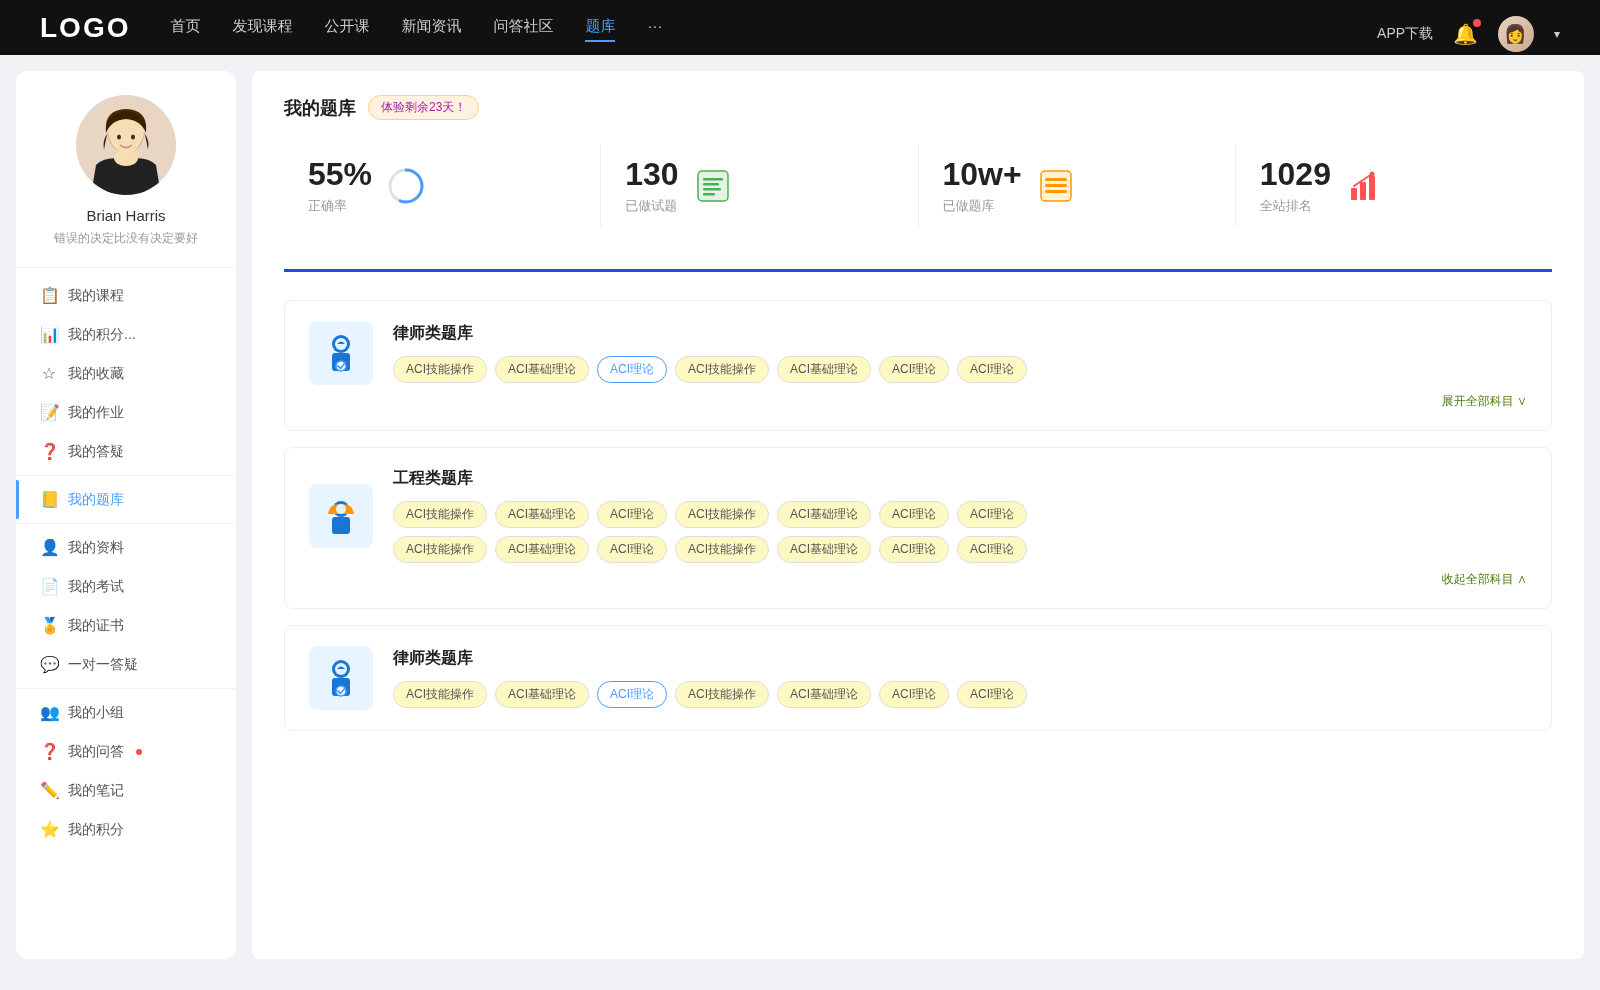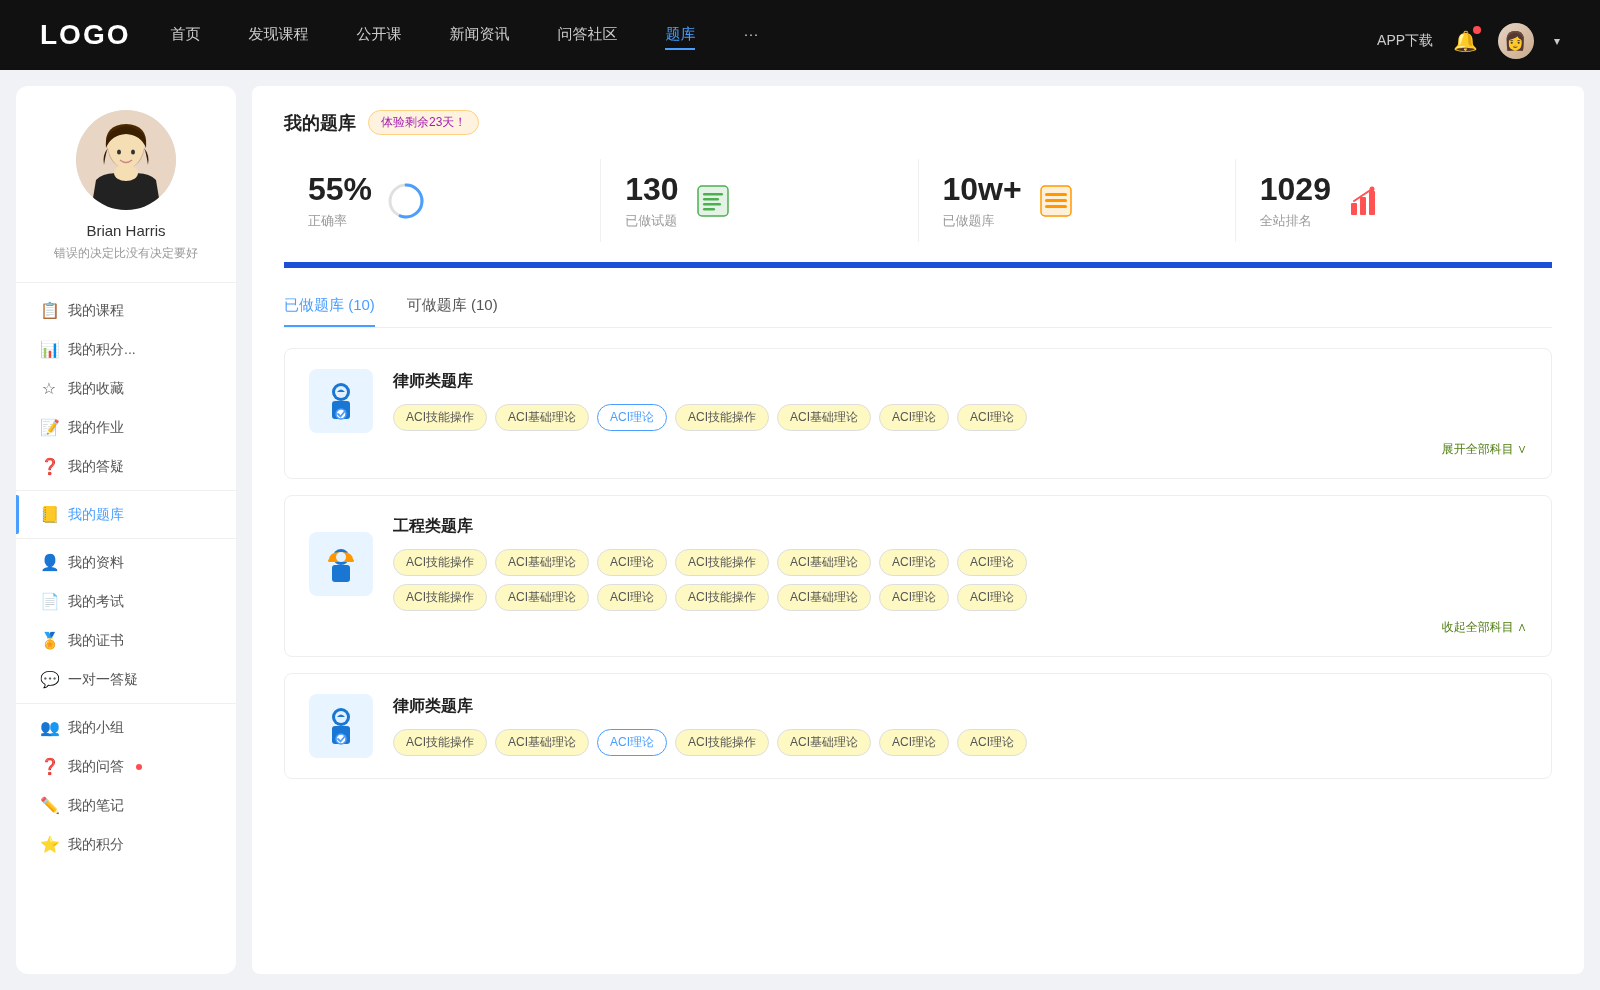--- a/index.html
+++ b/index.html
@@ -1,21 +1,21 @@
 <!DOCTYPE html>
 <html><head>
   <meta charset="utf-8">
   <style>
     * { box-sizing: border-box; margin: 0; padding: 0; }
     body { font-family: "PingFang SC", "Microsoft YaHei", sans-serif; background: #f0f2f5; min-height: 990px; }
 
     
-    .nav { background: #111; height: 70px; display: flex; align-items: center; padding: 0 40px; gap: 40px; position: relative; z-index: 10; }
+    .nav { background: #111; height: 55px; display: flex; align-items: center; padding: 0 40px; gap: 40px; position: relative; z-index: 10; }
     .nav-logo { color: #fff; font-size: 28px; font-weight: bold; letter-spacing: 2px; min-width: 80px; }
-    .nav-links { display: flex; gap: 48px; flex: 1; }
+    .nav-links { display: flex; gap: 32px; flex: 1; }
     .nav-link { color: #ccc; font-size: 15px; cursor: pointer; text-decoration: none; padding: 4px 0; }
     .nav-link.active { color: #4a9eff; border-bottom: 2px solid #4a9eff; }
     .nav-right { display: flex; align-items: center; gap: 20px; margin-left: auto; margin-top: 12px; }
     .nav-app { color: #ccc; font-size: 14px; cursor: pointer; }
     .nav-bell { position: relative; cursor: pointer; }
     .nav-bell-icon { font-size: 20px; color: #ccc; }
     .nav-bell-dot { position: absolute; top: -3px; right: -3px; width: 8px; height: 8px; background: #ff4d4f; border-radius: 50%; }
     .nav-avatar { width: 36px; height: 36px; border-radius: 50%; background: #888; overflow: hidden; cursor: pointer; }
     .nav-dropdown { color: #ccc; font-size: 12px; cursor: pointer; }
 
@@ -38,21 +38,21 @@
 
     
     .main { flex: 1; background: #fff; border-radius: 8px; padding: 24px 32px; overflow: auto; }
 
     
     .page-header { display: flex; align-items: center; gap: 12px; margin-bottom: 24px; }
     .page-title { font-size: 18px; font-weight: 600; color: #222; }
     .trial-badge { background: #fff3e0; color: #a21caf; border: 1px solid #ffd180; border-radius: 20px; padding: 3px 12px; font-size: 12px; }
 
     
-    .stats-row { display: flex; gap: 0; margin-bottom: 28px; border-bottom: 6px solid #1d4ed8; padding-bottom: 20px; }
+    .stats-row { display: flex; gap: 0; margin-bottom: 28px; border-bottom: 3px solid #1d4ed8; padding-bottom: 42px; }
     .stat-item { flex: 1; display: flex; align-items: center; gap: 14px; padding: 12px 24px; border-right: 1px solid #f0f0f0; }
     .stat-item:last-child { border-right: none; }
     .stat-text { }
     .stat-value { font-size: 32px; font-weight: 600; color: #222; }
     .stat-label { font-size: 13px; color: #999; margin-top: 4px; }
     .stat-icon { width: 40px; height: 40px; display: flex; align-items: center; justify-content: center; font-size: 22px; }
 
     
     .tabs-row { display: flex; gap: 32px; margin-bottom: 20px; border-bottom: 1px solid #eee; }
     .tab { font-size: 15px; color: #555; cursor: pointer; padding-bottom: 10px; border-bottom: 2px solid transparent; }
@@ -252,24 +252,20 @@
             <rect x="4" y="20" width="6" height="12" rx="1" fill="#ff5252"></rect>
             <rect x="13" y="14" width="6" height="18" rx="1" fill="#ff5252"></rect>
             <rect x="22" y="8" width="6" height="24" rx="1" fill="#ff5252"></rect>
             <polyline points="7,18 16,12 25,6" stroke="#ff5252" stroke-width="2" fill="none" stroke-linecap="round"></polyline>
             <circle cx="25" cy="6" r="2.5" fill="#ff5252"></circle>
           </svg>
         </div>
       </div>
     </div>
 
-    <div class="tabs-row">
-      <div class="tab active">已做题库 (10)</div>
-      <div class="tab">可做题库 (10)</div>
-    </div>
 
     <div class="qbank-card">
       <div class="qbank-card-top">
         <div class="qbank-icon-wrap">
           <svg class="lawyer-svg" viewBox="0 0 44 44" xmlns="http://www.w3.org/2000/svg">
             <circle cx="22" cy="13" r="9" fill="#1976d2"></circle>
             <rect x="13" y="22" width="18" height="18" rx="3" fill="#1976d2"></rect>
             <circle cx="22" cy="13" r="6" fill="#e3f0ff"></circle>
             <path d="M18 13 Q22 8 26 13" fill="#1976d2"></path>
             <circle cx="22" cy="35" r="5" fill="#fff" stroke="#4a9eff" stroke-width="1.5"></circle>

